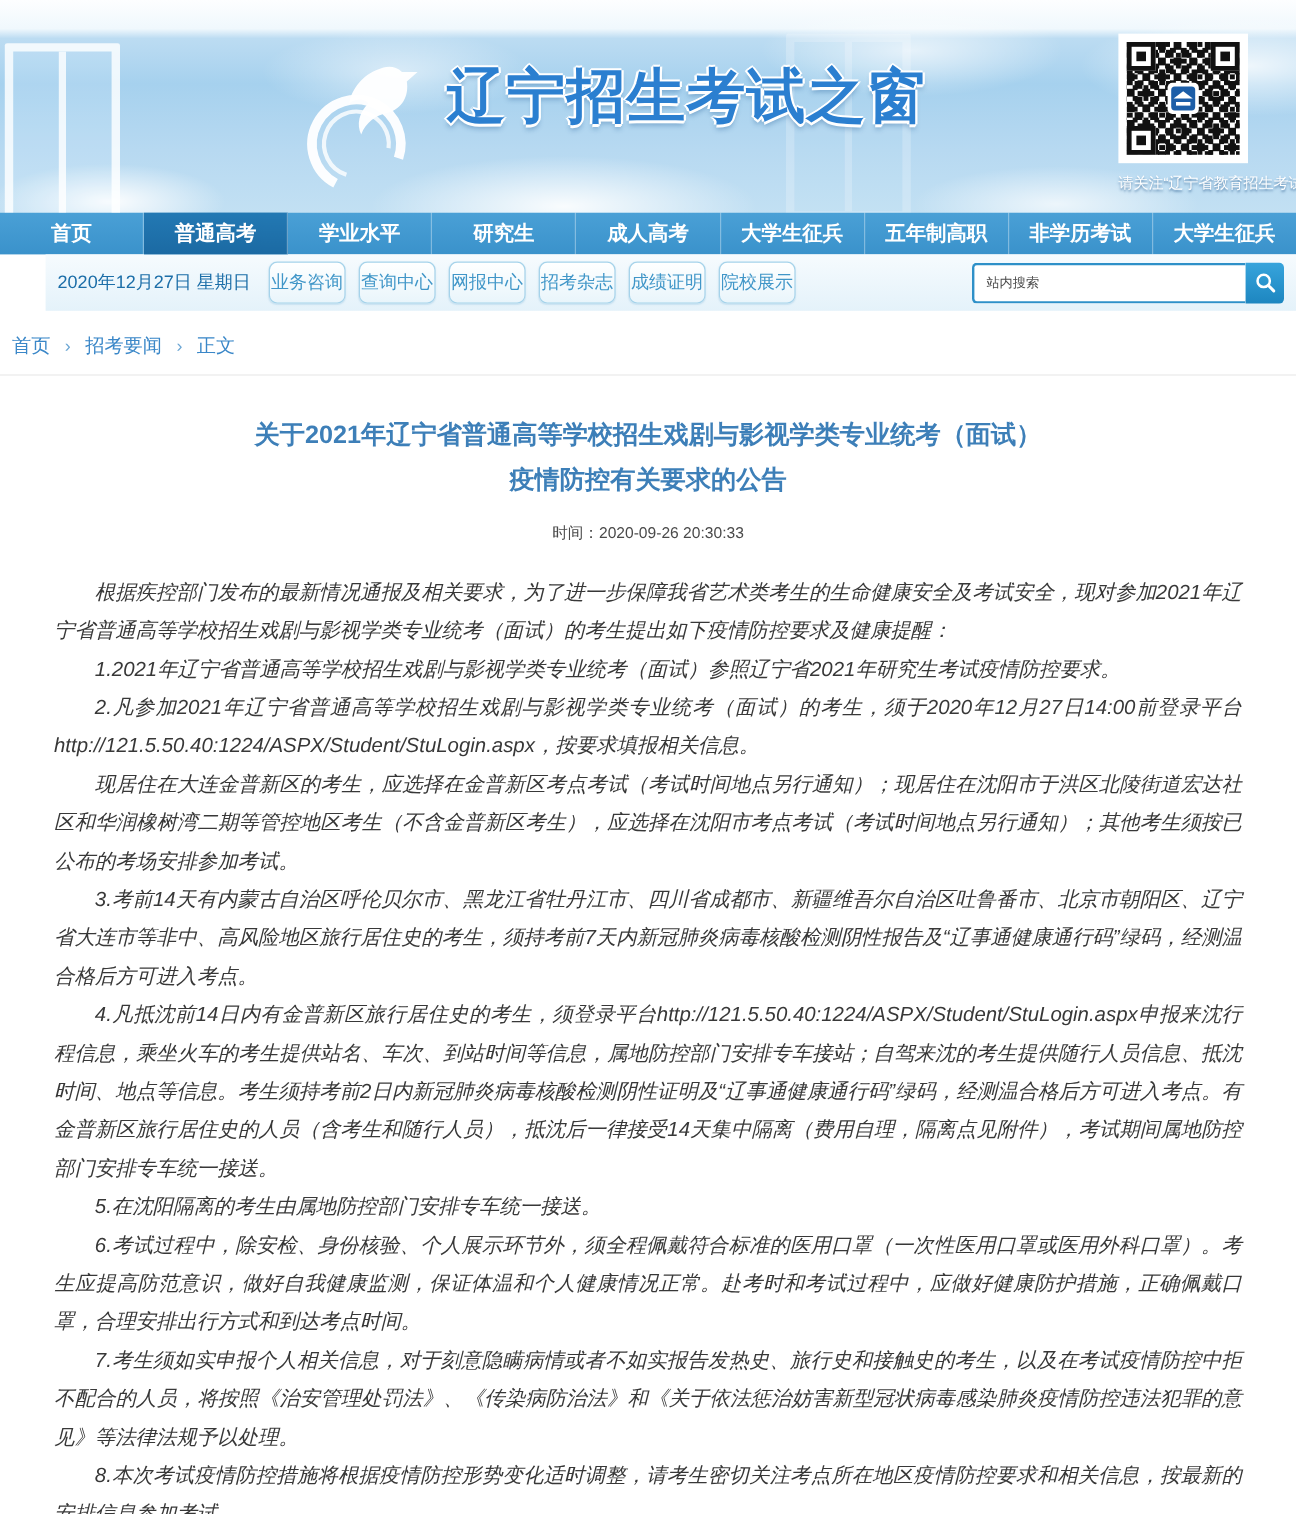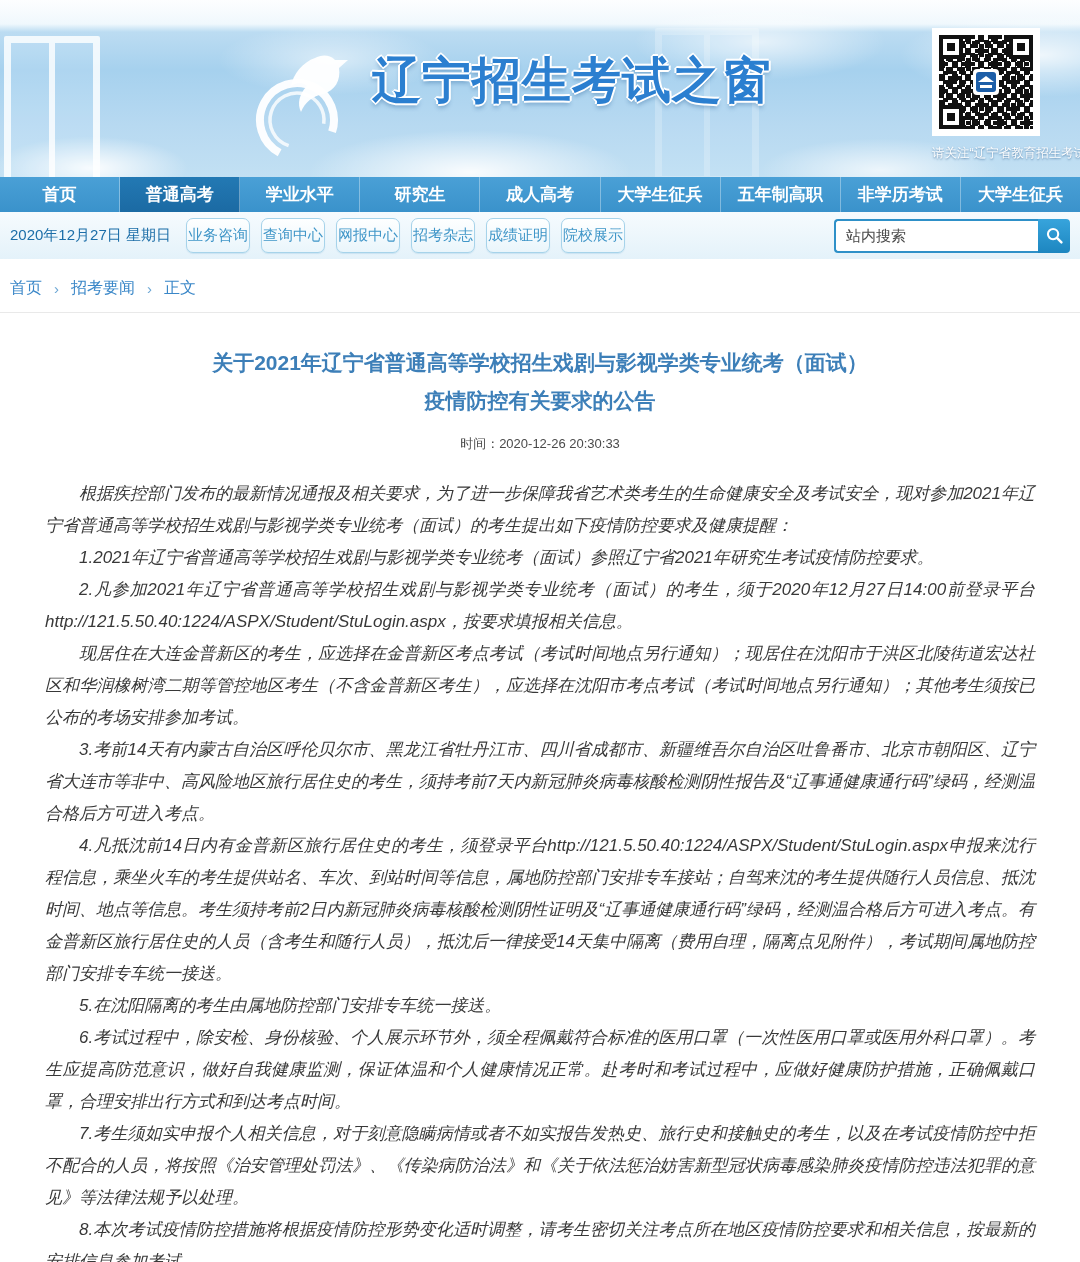--- a/index.html
+++ b/index.html
@@ -72,32 +72,33 @@
     color:#fff; font-size:17px; font-weight:bold; cursor:pointer; white-space:nowrap;
     border-right:1px solid rgba(255,255,255,.35);
   }
   .nav-item:last-child { border-right:none; }
   .nav-item.active { background:linear-gradient(180deg,#2379b4,#1b6aa3); }
 
   
   .sub-nav {
     height:47px; display:flex; align-items:center; gap:11px; padding:0 10px;
     background:linear-gradient(180deg,#f6fbfe,#e4f2fa);
+    margin-left:38px;
   }
   .today-date { color:#1c6ea8; font-size:15px; white-space:nowrap; margin-right:4px; }
   .pill-button {
     border:1px solid #a6d3ea; border-radius:7px; cursor:pointer; white-space:nowrap;
     background:linear-gradient(180deg,#feffff,#e9f5fb); color:#4096c8;
     font-size:15px; padding:7px 1px; font-family:inherit;
     box-shadow:0 1px 1px rgba(120,180,215,.25);
   }
   .search-box { margin-left:auto; display:flex; align-items:center; }
   .search-input {
-    width:204px; height:34px; border:2px solid #2e90c8; border-right:none;
-    border-radius:4px 0 0 4px; padding:0 10px; font-size:15px; color:#333;
+    width:228px; height:34px; border:2px solid #2e90c8; border-right:none;
+    border-radius:4px 0 0 4px; padding:0 10px; font-size:11px; color:#333;
     font-family:inherit; outline:none; background:#fff;
   }
   .search-input::placeholder { color:#4a4a4a; opacity:1; }
   .search-btn {
     width:32px; height:34px; border:none; cursor:pointer; border-radius:0 4px 4px 0;
     background:linear-gradient(180deg,#37a4dc,#1d86c0);
     display:flex; align-items:center; justify-content:center;
   }
 
   
@@ -192,21 +193,21 @@
   <span class="crumb">招考要闻</span>
   <span class="crumb-sep">›</span>
   <span class="crumb">正文</span>
 </div>
 
 <main class="article">
   <h1 class="article-title">
     <div>关于2021年辽宁省普通高等学校招生戏剧与影视学类专业统考（面试）</div>
     <div>疫情防控有关要求的公告</div>
   </h1>
-  <div class="article-time">时间：2020-12-26 20:30:33</div>
+  <div class="article-time">时间：2020-09-26 20:30:33</div>
 
   <div class="article-body">
     <p>根据疾控部门发布的最新情况通报及相关要求，为了进一步保障我省艺术类考生的生命健康安全及考试安全，现对参加2021年辽宁省普通高等学校招生戏剧与影视学类专业统考（面试）的考生提出如下疫情防控要求及健康提醒：</p>
     <p>1.2021年辽宁省普通高等学校招生戏剧与影视学类专业统考（面试）参照辽宁省2021年研究生考试疫情防控要求。</p>
     <p>2.凡参加2021年辽宁省普通高等学校招生戏剧与影视学类专业统考（面试）的考生，须于2020年12月27日14:00前登录平台http://121.5.50.40:1224/ASPX/Student/StuLogin.aspx，按要求填报相关信息。</p>
     <p>现居住在大连金普新区的考生，应选择在金普新区考点考试（考试时间地点另行通知）；现居住在沈阳市于洪区北陵街道宏达社区和华润橡树湾二期等管控地区考生（不含金普新区考生），应选择在沈阳市考点考试（考试时间地点另行通知）；其他考生须按已公布的考场安排参加考试。</p>
     <p>3.考前14天有内蒙古自治区呼伦贝尔市、黑龙江省牡丹江市、四川省成都市、新疆维吾尔自治区吐鲁番市、北京市朝阳区、辽宁省大连市等非中、高风险地区旅行居住史的考生，须持考前7天内新冠肺炎病毒核酸检测阴性报告及“辽事通健康通行码”绿码，经测温合格后方可进入考点。</p>
     <p>4.凡抵沈前14日内有金普新区旅行居住史的考生，须登录平台http://121.5.50.40:1224/ASPX/Student/StuLogin.aspx申报来沈行程信息，乘坐火车的考生提供站名、车次、到站时间等信息，属地防控部门安排专车接站；自驾来沈的考生提供随行人员信息、抵沈时间、地点等信息。考生须持考前2日内新冠肺炎病毒核酸检测阴性证明及“辽事通健康通行码”绿码，经测温合格后方可进入考点。有金普新区旅行居住史的人员（含考生和随行人员），抵沈后一律接受14天集中隔离（费用自理，隔离点见附件），考试期间属地防控部门安排专车统一接送。</p>
     <p>5.在沈阳隔离的考生由属地防控部门安排专车统一接送。</p>
     <p>6.考试过程中，除安检、身份核验、个人展示环节外，须全程佩戴符合标准的医用口罩（一次性医用口罩或医用外科口罩）。考生应提高防范意识，做好自我健康监测，保证体温和个人健康情况正常。赴考时和考试过程中，应做好健康防护措施，正确佩戴口罩，合理安排出行方式和到达考点时间。</p>

